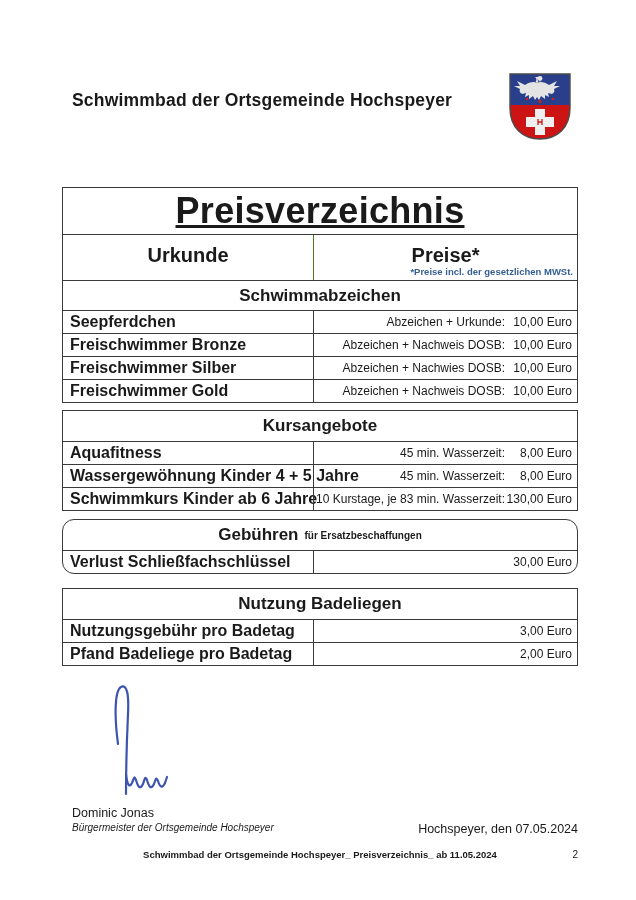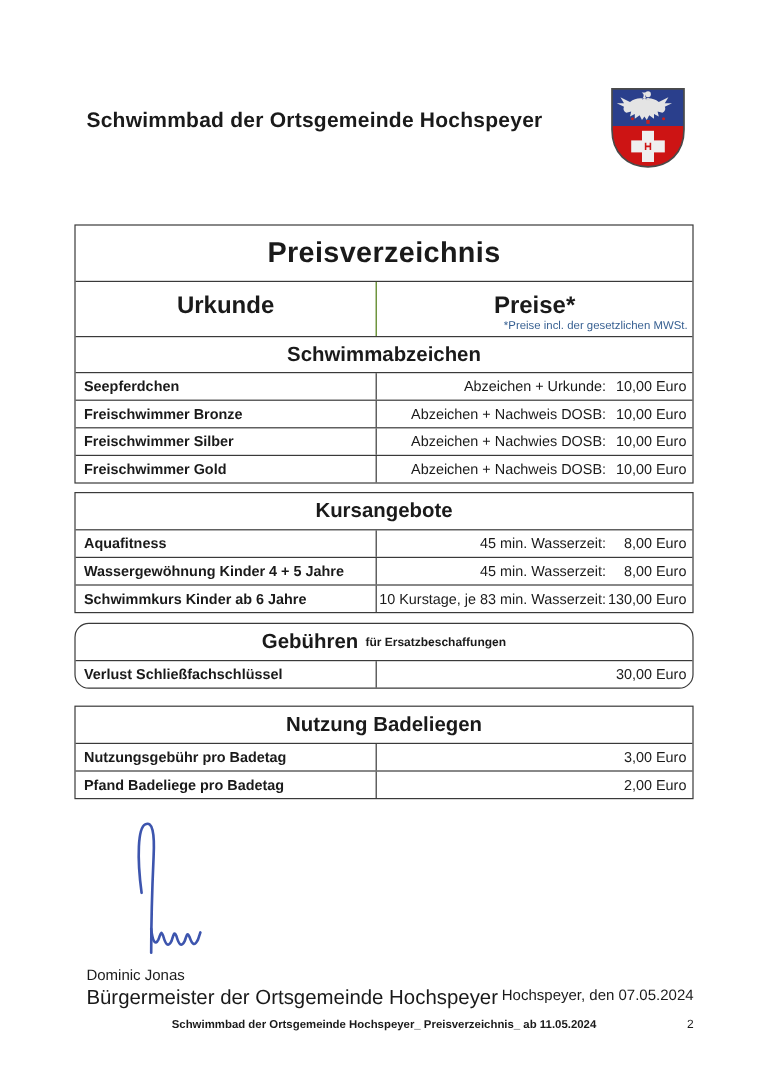--- a/index.html
+++ b/index.html
@@ -22,64 +22,64 @@
     position:absolute;left:62px;width:516px;box-sizing:border-box;
     border:1px solid #3a3a3a;background:#fff;
   }
   .t-main{top:187px;}
   .t-courses{top:410px;}
   .t-fees{top:519px;border-radius:12px;}
   .t-loungers{top:588px;}
 
   .title-row{
     height:46px;display:flex;align-items:center;justify-content:center;
-    font-size:24px;font-weight:700;letter-spacing:.3px;
+    font-size:36px;font-weight:700;letter-spacing:.3px;text-decoration:underline;
   }
   .colhead-row{display:flex;border-top:1px solid #3a3a3a;height:46px;box-sizing:border-box;}
   .colhead-l{
     width:250px;box-sizing:border-box;font-size:20px;font-weight:700;
     text-align:center;padding-top:9px;
   }
   .colhead-r{
     flex:1;border-left:1px solid #4d7c0f;position:relative;box-sizing:border-box;
     font-size:20px;font-weight:700;text-align:center;padding-top:9px;
   }
   .vat-note{
     position:absolute;right:4px;bottom:3px;
-    font-size:9.5px;font-weight:400;color:#365f91;white-space:nowrap;
+    font-size:9.5px;font-weight:700;color:#365f91;white-space:nowrap;
   }
   .section-head{
     height:30px;display:flex;align-items:center;justify-content:center;
     font-weight:700;font-size:17px;border-top:1px solid #3a3a3a;box-sizing:border-box;
   }
   .section-head .sub{font-size:10px;margin-left:6px;font-weight:700;}
   .ptable > .section-head:first-child{border-top:none;}
 
   .trow{
     display:flex;border-top:1px solid #3a3a3a;height:23px;align-items:stretch;
     box-sizing:border-box;
   }
   .cell-l{
     width:250px;box-sizing:border-box;padding-left:7px;
-    font-weight:700;font-size:12px;display:flex;align-items:center;white-space:nowrap;
+    font-weight:700;font-size:16px;display:flex;align-items:center;white-space:nowrap;
   }
   .cell-r{
     flex:1;border-left:1px solid #3a3a3a;box-sizing:border-box;
     display:flex;align-items:center;justify-content:flex-end;
     font-size:12px;padding-right:5px;white-space:nowrap;
   }
   .cell-r .price{min-width:67px;text-align:right;}
   .cell-r .desc{text-align:right;}
 
   
   .signature{position:absolute;left:88px;top:680px;width:85px;height:118px;}
 
   
   .sign-name{position:absolute;left:72px;top:806px;font-size:12.5px;}
-  .sign-role{position:absolute;left:72px;top:822px;font-size:17px;}
+  .sign-role{position:absolute;left:72px;top:822px;font-size:10px;font-style:italic;}
   .sign-date{position:absolute;right:58px;top:822px;font-size:12.5px;}
 
   
   .footer{
     position:absolute;left:62px;top:849px;width:516px;
     font-size:9.5px;font-weight:700;text-align:center;
   }
   .footer .pagenum{
     position:absolute;right:0;top:0;font-weight:400;font-size:10px;
   }

